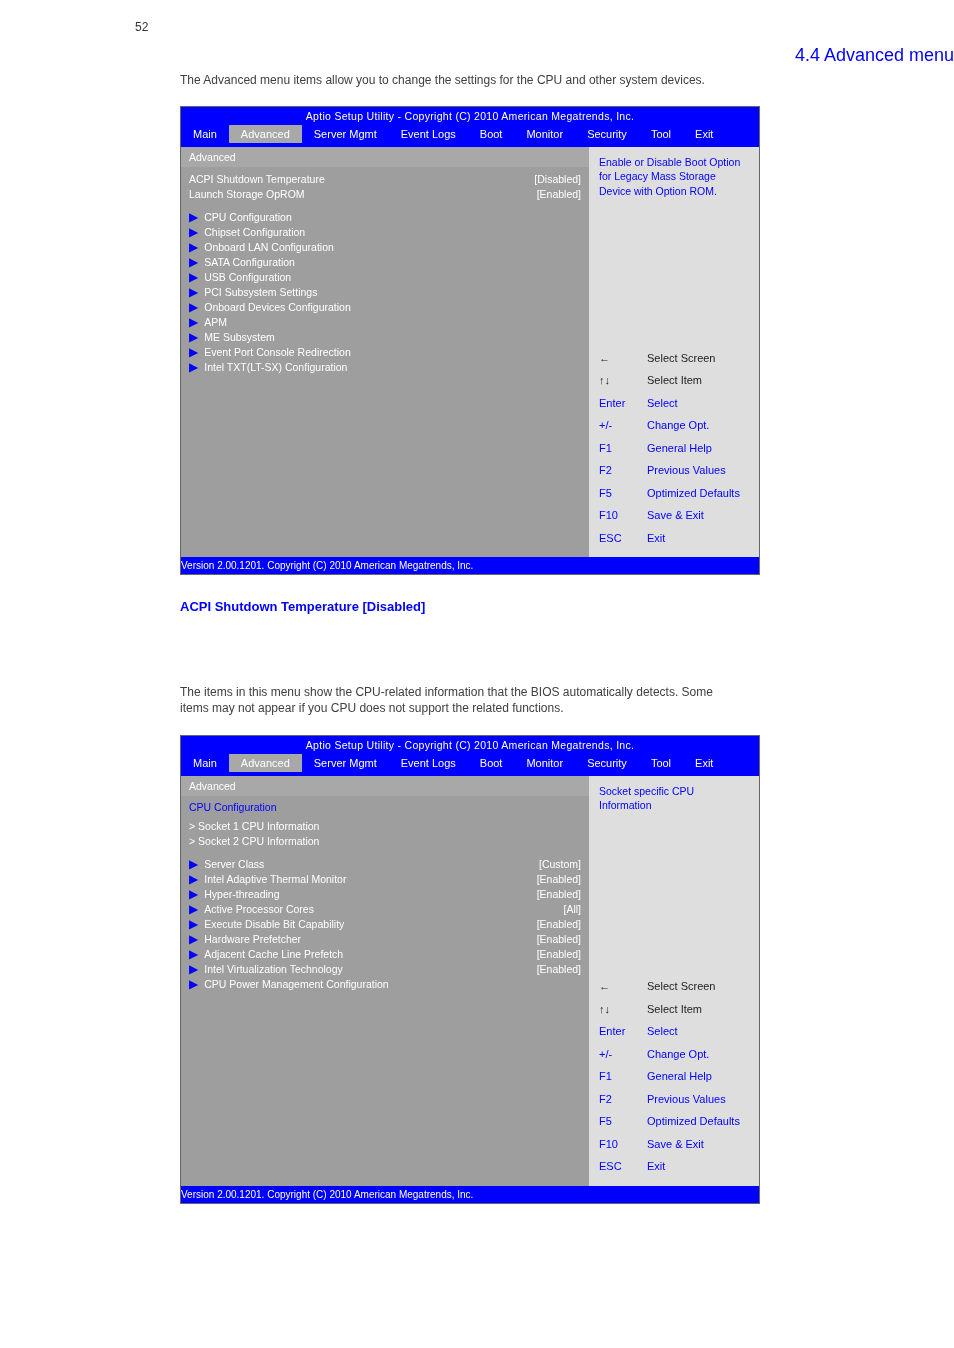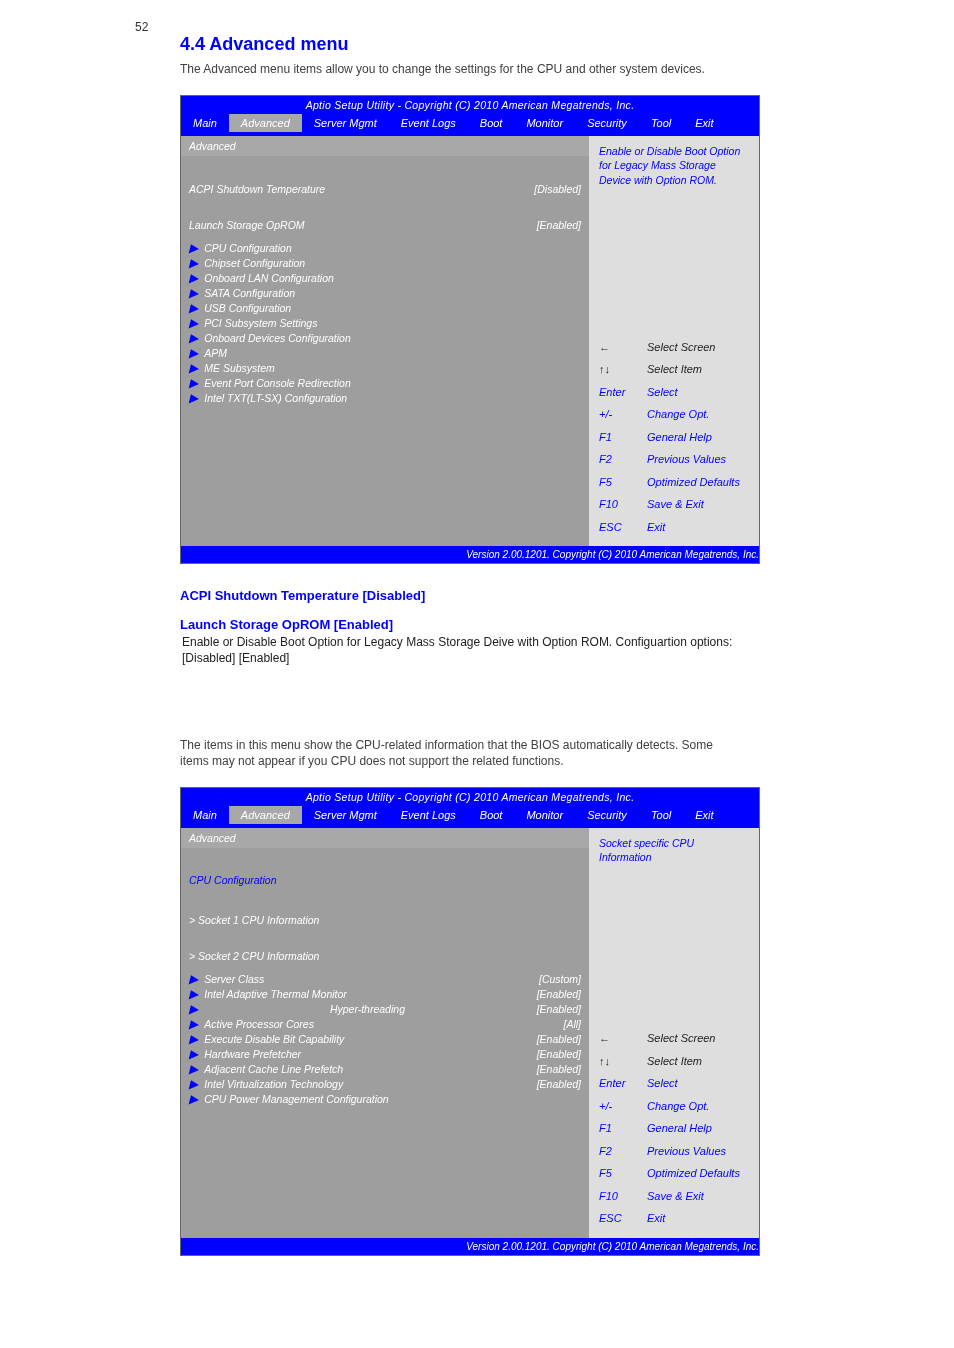--- a/index.html
+++ b/index.html
@@ -10,37 +10,37 @@
     padding: 0;
   }
   .page-num-top {
     font-size: 12px;
     color: #333;
     margin: 20px 0 0 135px;
   }
   .section-title {
     color: #0000ff;
     font-size: 18px;
-    font-weight: bold;
-    margin: 0 0 6px 180px;
+    font-weight: normal;
+    margin: 11px 0 6px 180px;
+    text-align: right;
   }
   .intro {
     font-size: 12px;
     color: #404040;
     margin: 0 0 18px 180px;
     max-width: 560px;
     line-height: 1.35;
   }
 
   .bios-frame {
     width: 580px;
     margin-left: 180px;
     border: 1px solid #666;
     font-size: 11px;
-    font-style: italic;
   }
   .bios-top {
     background: #0000ff;
     color: #ffffff;
     text-align: center;
     padding: 3px 0;
     font-size: 10.5px;
     letter-spacing: .3px;
   }
   .bios-tabs {
@@ -75,21 +75,20 @@
     padding: 4px 8px;
     color: #fff;
     font-size: 10.5px;
   }
   .bios-rows { padding: 4px 8px 0 8px; }
   .bios-row {
     display: flex;
     justify-content: space-between;
     padding: 1.5px 0;
     color: #fff;
-    margin-top: 21px;
   }
   .bios-row .label { flex: 1; }
   .bios-row .value { }
   .submenu {
     display: flex;
     align-items: center;
     padding: 1.5px 0;
     gap: 6px;
     color: #fff;
   }
@@ -124,21 +123,21 @@
     padding: 3px 0;
     font-size: 11px;
     color: #222;
   }
   .help-keys .hk .k { width: 34px; }
   .help-keys .hk .accent { color: #0000ff; }
 
   .bios-foot {
     background: #0000ff;
     color: #fff;
-    text-align: right;
+    text-align: left;
     font-size: 10px;
     padding: 3px 0;
   }
 
   .item-list { margin: 24px 0 0 180px; max-width: 580px; }
   .item-block { margin-bottom: 14px; }
   .item-head {
     display: flex;
     align-items: flex-start;
     gap: 8px;
@@ -281,26 +280,20 @@
   </div>
   <div class="bios-foot">Version 2.00.1201. Copyright (C) 2010 American Megatrends, Inc.</div>
 </div>
 
 <div class="item-list" id="after1">
     <div class="item-block">
       <div class="item-head">
         <span>ACPI Shutdown Temperature [Disabled]</span>
       </div>
     </div>
-    <div class="item-block">
-      <div class="item-head">
-        <span>Launch Storage OpROM [Enabled]</span>
-      </div>
-      <div class="item-desc">Enable or Disable Boot Option for Legacy Mass Storage Deive with Option ROM.  Configuartion options: [Disabled] [Enabled]</div>
-    </div>
   </div>
 
 <div class="block2">
   <div class="intro">The items in this menu show the CPU-related information that the BIOS automatically detects. Some items may not appear if you CPU does not support the related functions.</div>
 
   <div class="bios-frame">
     <div class="bios-top">Aptio Setup Utility - Copyright (C) 2010 American Megatrends, Inc.</div>
     <div class="bios-tabs" id="tabs2">
         <span>Main</span>
         <span class="active">Advanced</span>
@@ -332,21 +325,21 @@
               <span class="label" style="flex: 1 1 0%;">Server Class</span>
               <span class="value">[Custom]</span>
             </div>
             <div class="submenu">
               <span class="tri">▶</span>
               <span class="label" style="flex: 1 1 0%;">Intel Adaptive Thermal Monitor</span>
               <span class="value">[Enabled]</span>
             </div>
             <div class="submenu">
               <span class="tri">▶</span>
-              <span class="label" style="flex: 1 1 0%; text-align: center;">Hyper-threading</span>
+              <span class="label" style="flex: 1 1 0%;">Hyper-threading</span>
               <span class="value">[Enabled]</span>
             </div>
             <div class="submenu">
               <span class="tri">▶</span>
               <span class="label" style="flex: 1 1 0%;">Active Processor Cores</span>
               <span class="value">[All]</span>
             </div>
             <div class="submenu">
               <span class="tri">▶</span>
               <span class="label" style="flex: 1 1 0%;">Execute Disable Bit Capability</span>

